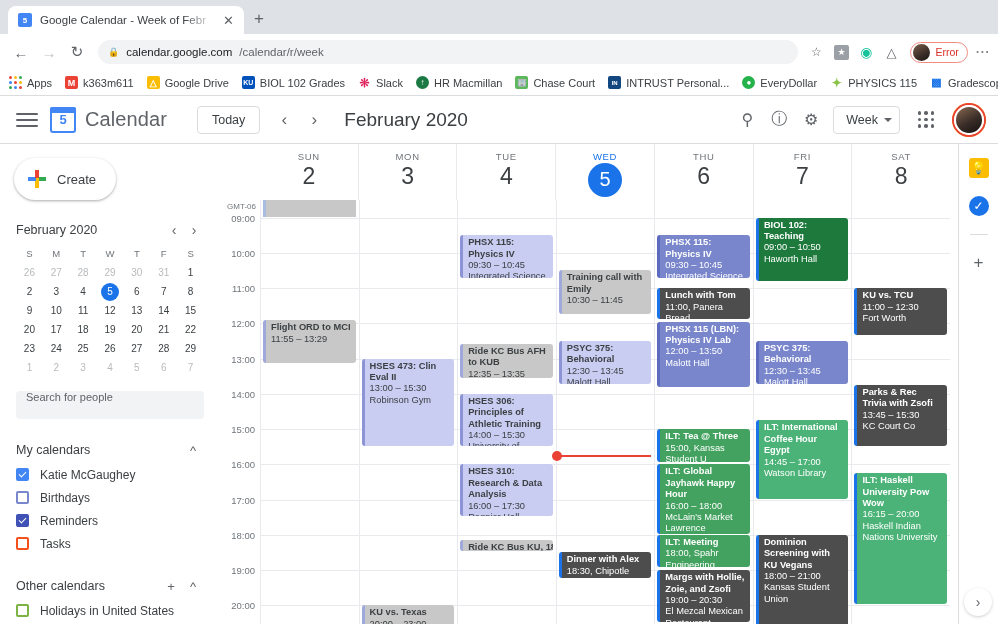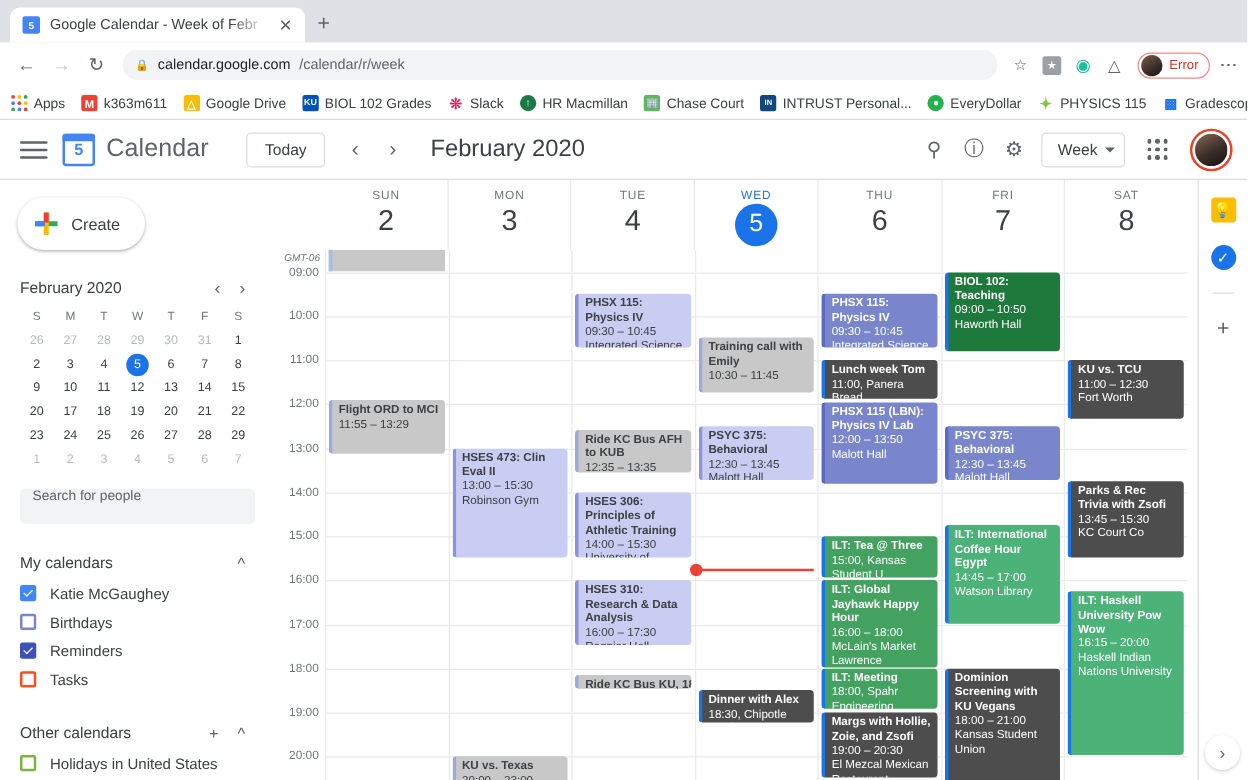--- a/index.html
+++ b/index.html
@@ -181,21 +181,21 @@
   .dh .num { font-size: 23px; color: #3c4043; margin-top: 1px; line-height: 1.18; font-weight: 400; }
   .dh.today .dow { color: #1a73e8; }
   .dh.today .num {
     background: #1a73e8; color: #fff; width: 34px; height: 34px; border-radius: 50%;
     display: flex; align-items: center; justify-content: center; font-size: 20px; margin-top: 1px;
   }
 
   .grid-scroll { flex: 1; position: relative; overflow: hidden; }
   .grid-inner { position: relative; display: flex; height: 100%; }
   .gutter { width: 42px; flex: 0 0 42px; position: relative; }
-  .gutter .tz { position: absolute; top: 2px; right: 4px; font-size: 8px; color: #70757a; font-style: italic; }
+  .gutter .tz { position: absolute; top: 2px; right: 4px; font-size: 8px; color: #70757a; }
   .gutter .tl { position: absolute; right: 5px; font-size: 9.5px; color: #70757a; transform: translateY(-50%); }
   .cols { flex: 1; display: flex; position: relative; padding-right: 8px; }
   .col { flex: 1; position: relative; border-left: 1px solid #e8eaed; }
   .col:first-child { border-left: 1px solid #e8eaed; }
   .hline { position: absolute; left: 0; right: 8px; height: 1px; background: #e8eaed; }
 
   .ev {
     position: absolute; left: 2px; right: 3px; border-radius: 3px;
     font-size: 9.3px; line-height: 11.4px; padding: 2px 4px 2px 5px;
     overflow: hidden; border-left: 3px solid; cursor: pointer;
@@ -647,21 +647,21 @@
                 <div class="hline" style="top: 299.617px; right: 0px;"></div>
                 <div class="hline" style="top: 334.866px; right: 0px;"></div>
                 <div class="hline" style="top: 370.115px; right: 0px;"></div>
                 <div class="hline" style="top: 405.364px; right: 0px;"></div>
                 <div class="ev" style="top: 35.249px; height: 43.0613px; background: rgb(121, 134, 203); border-left-color: rgb(92, 107, 192); color: rgb(255, 255, 255);">
                   <div class="ttl">PHSX 115: Physics IV</div>
                   <div class="sub">09:30 – 10:45</div>
                   <div class="sub">Integrated Science Building</div>
                 </div>
                 <div class="ev" style="top: 88.1226px; height: 30.7241px; background: rgb(77, 77, 77); border-left-color: rgb(26, 115, 232); color: rgb(255, 255, 255);">
-                  <div class="ttl">Lunch week Tom</div>
+                  <div class="ttl">Lunch with Tom</div>
                   <div class="sub">11:00, Panera Bread</div>
                 </div>
                 <div class="ev" style="top: 121.609px; height: 65.3739px; background: rgb(121, 134, 203); border-left-color: rgb(92, 107, 192); color: rgb(255, 255, 255);">
                   <div class="ttl">PHSX 115 (LBN): Physics IV Lab</div>
                   <div class="sub">12:00 – 13:50</div>
                   <div class="sub">Malott Hall</div>
                 </div>
                 <div class="ev" style="top: 229.119px; height: 32.4866px; background: rgb(67, 162, 95); border-left-color: rgb(26, 115, 232); color: rgb(255, 255, 255);">
                   <div class="ttl">ILT: Tea @ Three</div>
                   <div class="sub">15:00, Kansas Student U</div>

